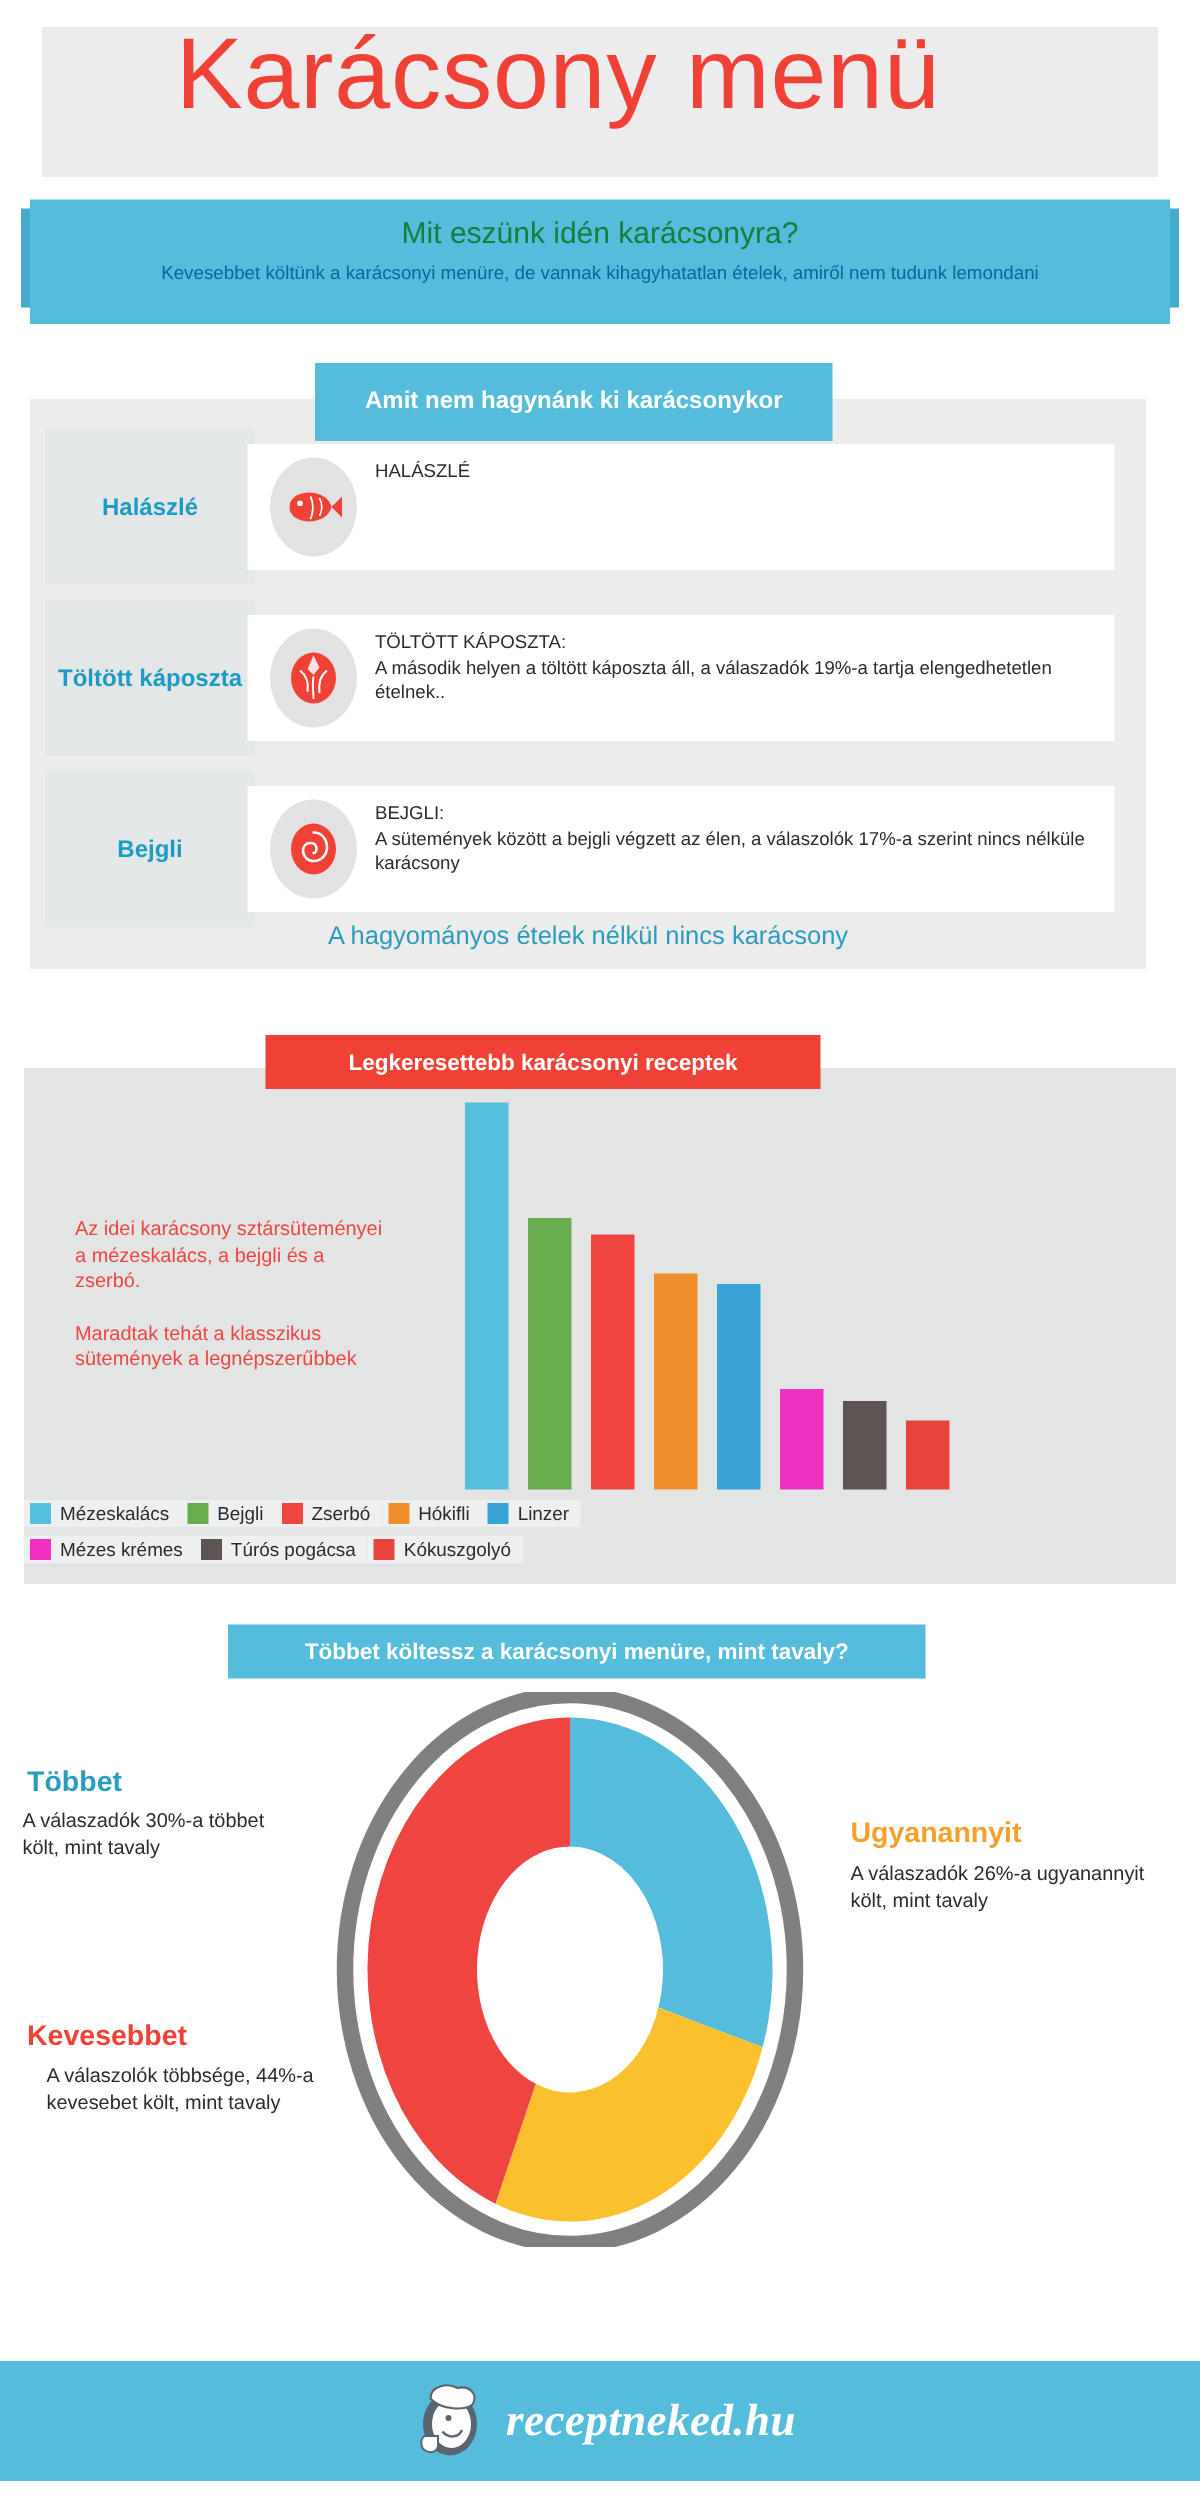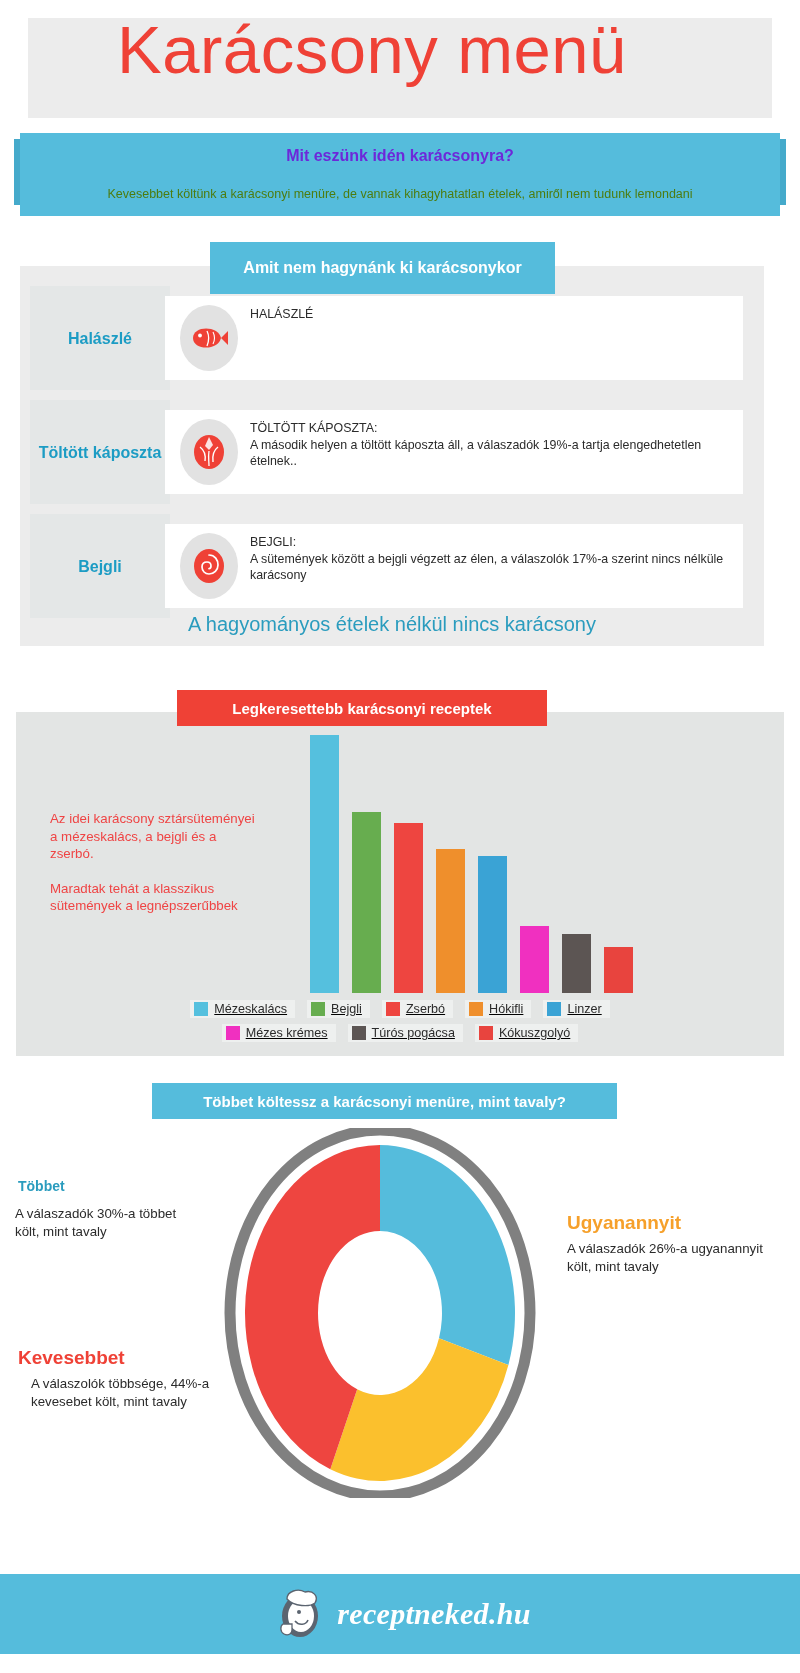--- a/index.html
+++ b/index.html
@@ -33,26 +33,26 @@
     background: #55bcdc;
   }
   .subbar-notch-l, .subbar-notch-r {
     position: absolute; top: 139px; width: 20px; height: 66px;
     background: #45aacb;
   }
   .subbar-notch-l { left: 14px; }
   .subbar-notch-r { left: 766px; }
   .subbar-title {
     position: absolute; left: 20px; top: 139px; width: 760px;
-    text-align: center; color: #6d28d9;
-    font-size: 16px; line-height: 34px; font-weight: 700;
+    text-align: center; color: #15803d;
+    font-size: 20px; line-height: 34px; font-weight: 400;
   }
   .subbar-sub {
-    position: absolute; left: 60px; top: 186px; width: 680px;
-    text-align: center; color: #4d7c0f;
+    position: absolute; left: 60px; top: 174px; width: 680px;
+    text-align: center; color: #0369a1;
     font-size: 12.5px; line-height: 16px;
   }
 
   
   .foods-panel {
     position: absolute; left: 20px; top: 266px;
     width: 744px; height: 380px;
     background: #ececec;
   }
   .sec1-badge {
@@ -93,21 +93,21 @@
   .food-text {
     position: absolute; left: 85px; top: 10px; width: 478px;
     font-size: 12.4px; line-height: 16.5px; color: #2b2b2b;
   }
   .food-text .ttl { display: block; }
 
   .foods-footer {
     position: absolute; left: 20px; top: 602px;
     width: 744px; height: 44px;
     display: flex; align-items: center; justify-content: center;
-    color: #2a9cbe; font-size: 20px; font-weight: 400;
+    color: #2a9cbe; font-size: 17px; font-weight: 400;
   }
 
   
   .bar-badge {
     position: absolute; left: 177px; top: 690px;
     width: 370px; height: 36px;
     background: #ef4136; color: #fff;
     font-size: 15px; font-weight: bold;
     display: flex; align-items: center; justify-content: center;
   }
@@ -126,22 +126,22 @@
   .plot { position: absolute; left: 310px; top: 735px; width: 360px; height: 258px; }
   .bar {
     position: absolute; bottom: 0;
   }
 
   .legend {
     position: absolute; left: 16px; top: 1000px;
     width: 768px;
   }
   .legend-row {
-    display: flex; justify-content: center; align-items: center;
-    gap: 12px; margin-top: 0; text-decoration: underline;
+    display: flex; align-items: center;
+    gap: 0; margin-top: 0;
   }
   .legend-row.r2 { margin-top: 6px; }
   .legend-item {
     display: flex; align-items: center; gap: 6px;
     background: #eef0ef; padding: 2px 8px 2px 4px;
   }
   .legend-swatch { width: 14px; height: 14px; display: inline-block; }
   .legend-label { font-size: 12.6px; color: #2b2b2b; }
 
   
@@ -149,21 +149,21 @@
     position: absolute; left: 152px; top: 1083px;
     width: 465px; height: 36px;
     background: #55bcdc; color: #fff;
     font-size: 15px; font-weight: bold;
     display: flex; align-items: center; justify-content: center;
   }
   .donut-wrap { position: absolute; left: 200px; top: 1128px; width: 360px; height: 370px; }
 
   .d-left-title {
     position: absolute; left: 18px; top: 1178px;
-    color: #2a9cbe; font-size: 14px; font-weight: bold;
+    color: #2a9cbe; font-size: 19px; font-weight: bold;
   }
   .d-left-text {
     position: absolute; left: 15px; top: 1205px; width: 175px;
     font-size: 13.3px; line-height: 17.5px; color: #2b2b2b;
   }
   .d-right-title {
     position: absolute; left: 567px; top: 1212px;
     color: #f6a02a; font-size: 19px; font-weight: bold;
   }
   .d-right-text {

